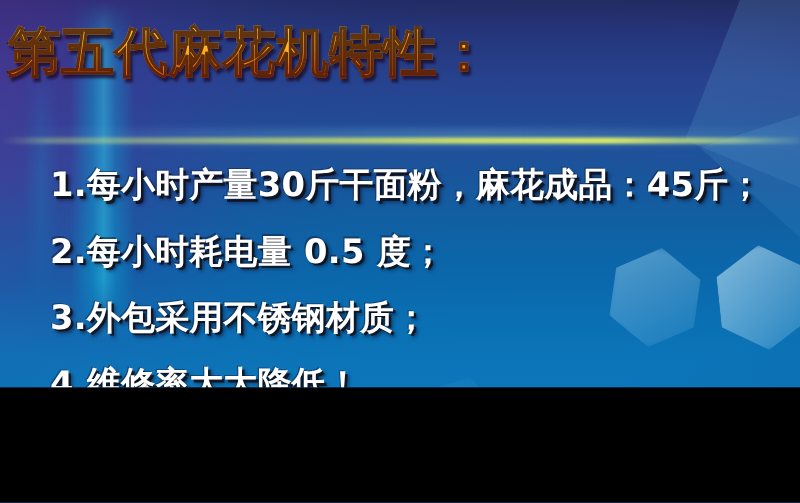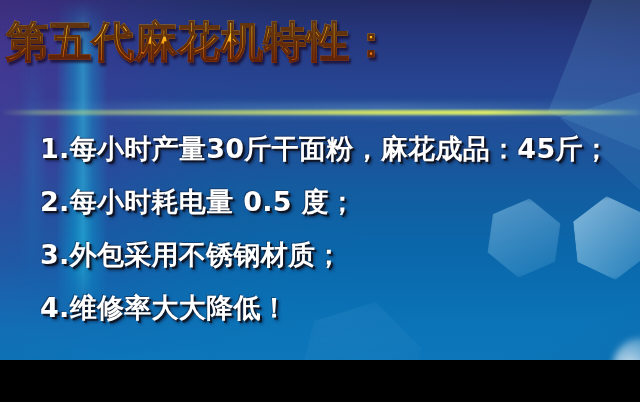--- a/index.html
+++ b/index.html
@@ -3,21 +3,21 @@
 <meta charset="utf-8">
 <style>
   html, body {
     margin: 0;
     padding: 0;
     background: #000;
   }
   #screen {
     position: relative;
     width: 640px;
-    height: 360px;
+    height: 310px;
     overflow: hidden;
     font-family: "DejaVu Sans", "Liberation Sans", sans-serif;
     background: #1b4a93;
   }
 
   
   .bg-layer {
     position: absolute;
     inset: 0;
     pointer-events: none;

